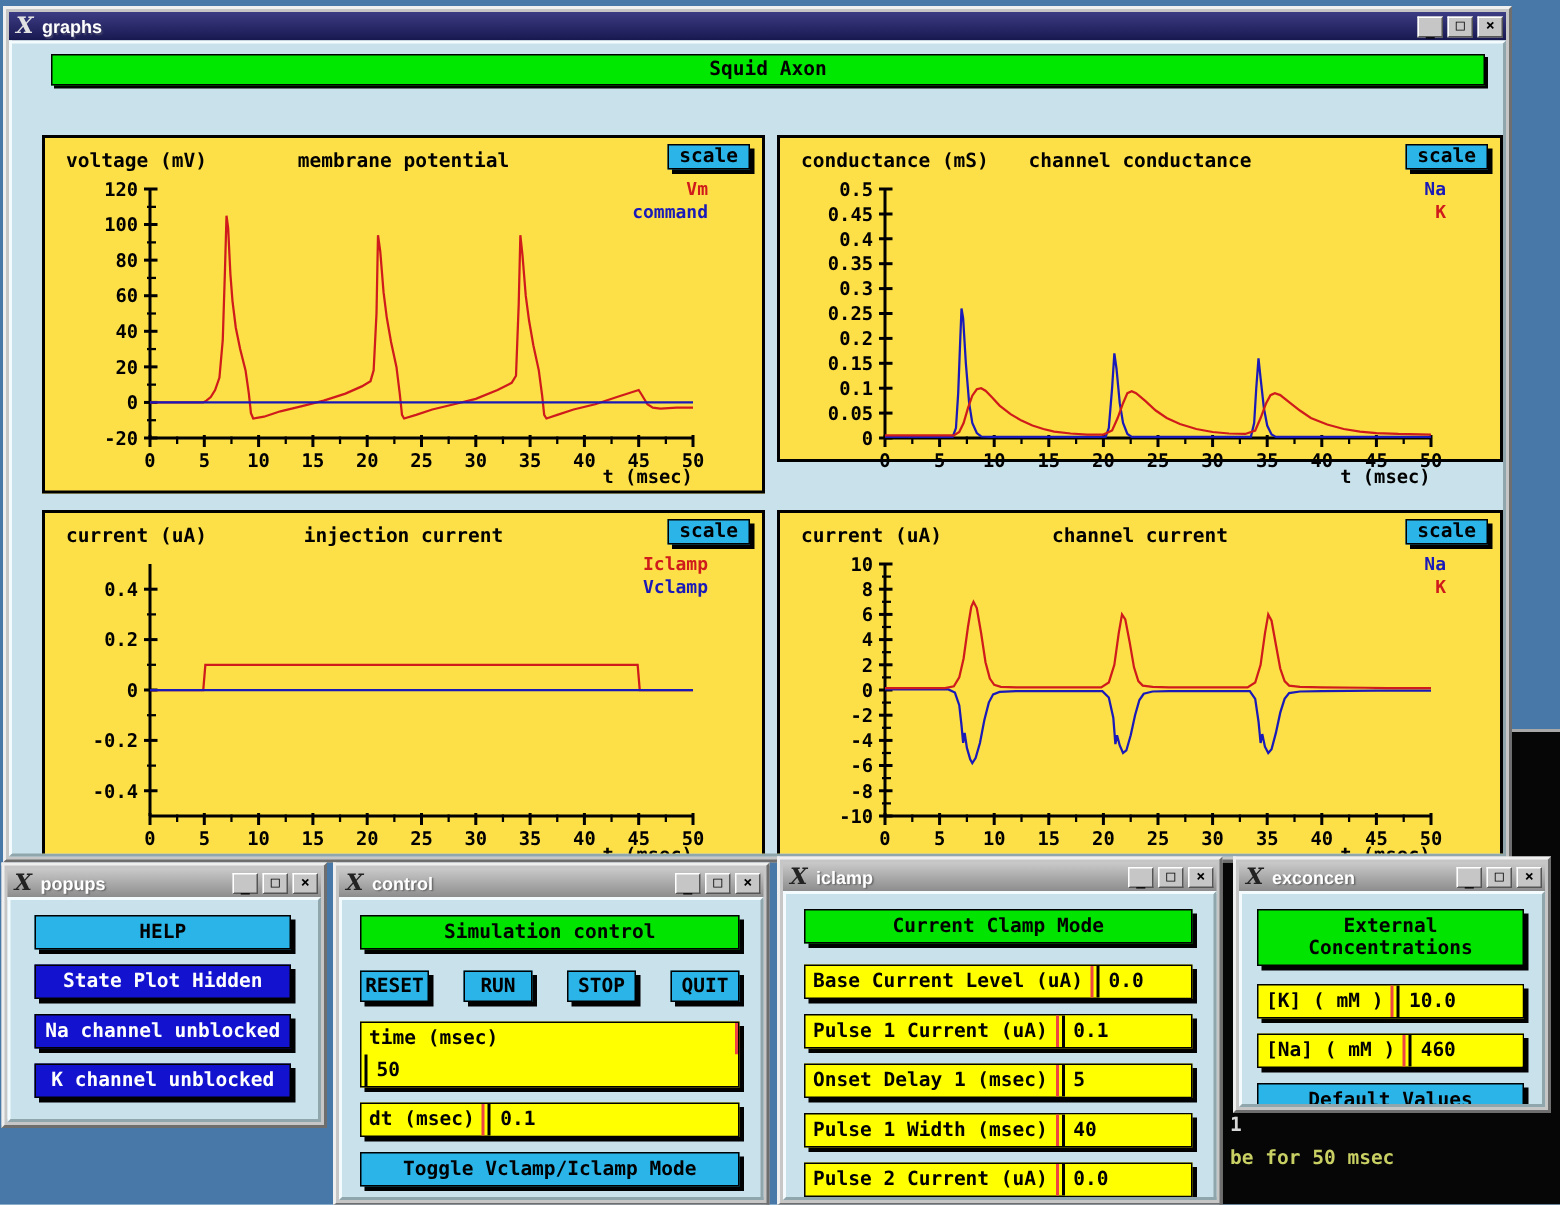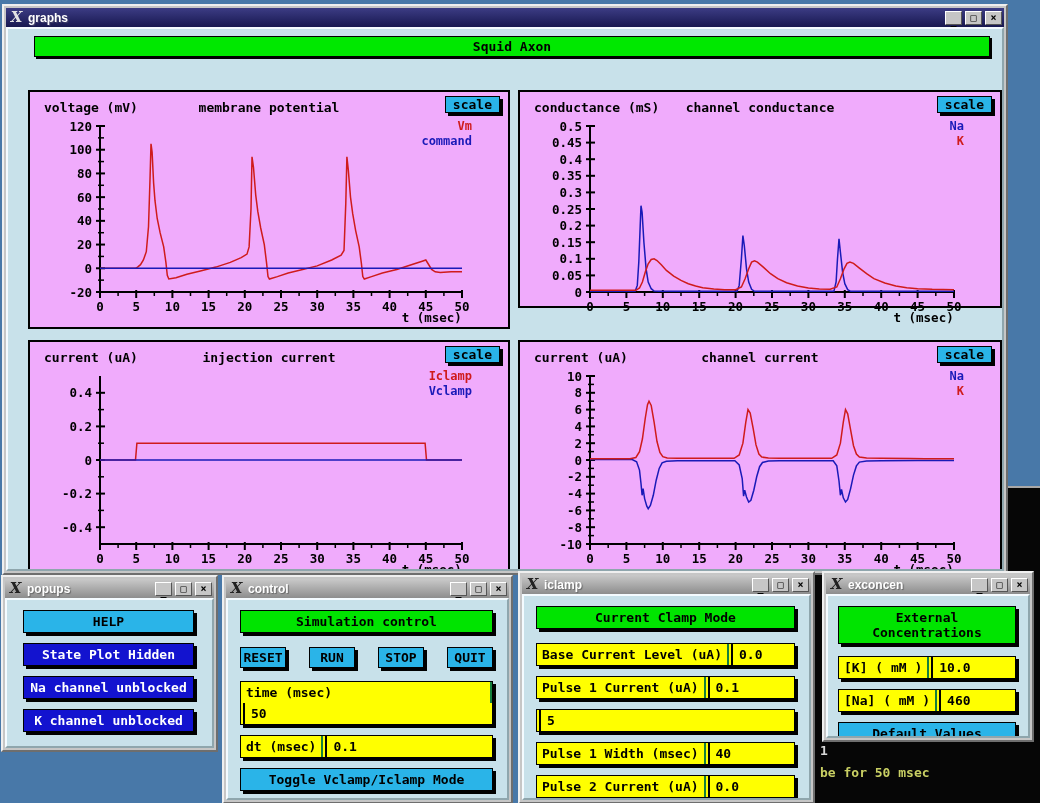--- a/index.html
+++ b/index.html
@@ -33,21 +33,21 @@
              overflow:hidden; }
 
   
   #win-graphs { left:2px; top:4px; width:1006px; height:571px; }
   #win-graphs .content { height:544px; }
   .banner { position:absolute; left:26px; top:7px; width:956px; height:21px;
             background:#00e800; border:1px solid #000;
             box-shadow:2px 2px 0 #000;
             display:flex; align-items:center; justify-content:center;
             font-size:13px; color:#000; }
-  .panel { position:absolute; background:#f0abfc; border:2px solid #000; }
+  .panel { position:absolute; background:#fde047; border:2px solid #000; }
   #panel0 { left:20px;  top:61px;  width:482px; height:239px; }
   #panel1 { left:510px; top:61px;  width:484px; height:218px; }
   #panel2 { left:20px;  top:311px; width:482px; height:241px; }
   #panel3 { left:510px; top:311px; width:484px; height:241px; }
   .ylab { position:absolute; left:14px; top:8px; font-size:13px; color:#000; }
   .ptitle { position:absolute; left:50%; transform:translateX(-50%); top:8px;
             font-size:13px; color:#000; white-space:nowrap; }
   .scalebtn { position:absolute; right:8px; top:4px; background:#2ab4e8;
               border:1px solid #000; box-shadow:3px 3px 0 #000;
               font:bold 13px "DejaVu Sans Mono", monospace; color:#000;
@@ -75,21 +75,21 @@
 
   .stack { position:absolute; left:12px; right:14px; top:10px; }
   .stack > * { margin-bottom:10px; }
 
   .btnrow { display:flex; gap:23px; }
   .btnrow .btn { flex:1; padding:2px 0; }
 
   .field { display:flex; background:#ffff00; border:1px solid #000;
            box-shadow:3px 3px 0 #000; font-size:13px; color:#000;
            align-items:stretch; }
-  .field .flabel { padding:3px 5px; border-right:2px solid #15803d;
+  .field .flabel { padding:3px 5px; border-right:2px solid #ef4444;
                    white-space:nowrap; }
   .field .fvalue { flex:1; border-left:2px solid #000; margin-left:2px;
                    padding:3px 6px; background:#ffff00; cursor:text; }
 
   
   #terminal { position:absolute; left:813px; top:486px; width:227px;
               height:317px; background:#060606; border-top:2px solid #a8a8a8; }
   #terminal .tline { position:absolute; left:7px; font-size:13px;
                      white-space:nowrap; }
   #terminal .tline:nth-child(1) { top:255px; }
@@ -476,20 +476,21 @@
       <div class="btn green">Current Clamp Mode</div>
       <div class="field" style="margin-top:14px;">
         <span class="flabel">Base Current Level (uA)</span>
         <span class="fvalue">0.0</span>
       </div>
       <div class="field">
         <span class="flabel">Pulse 1 Current (uA)</span>
         <span class="fvalue">0.1</span>
       </div>
       <div class="field">
+        <span class="flabel">Onset Delay 1 (msec)</span>
         <span class="fvalue">5</span>
       </div>
       <div class="field">
         <span class="flabel">Pulse 1 Width (msec)</span>
         <span class="fvalue">40</span>
       </div>
       <div class="field">
         <span class="flabel">Pulse 2 Current (uA)</span>
         <span class="fvalue">0.0</span>
       </div>

